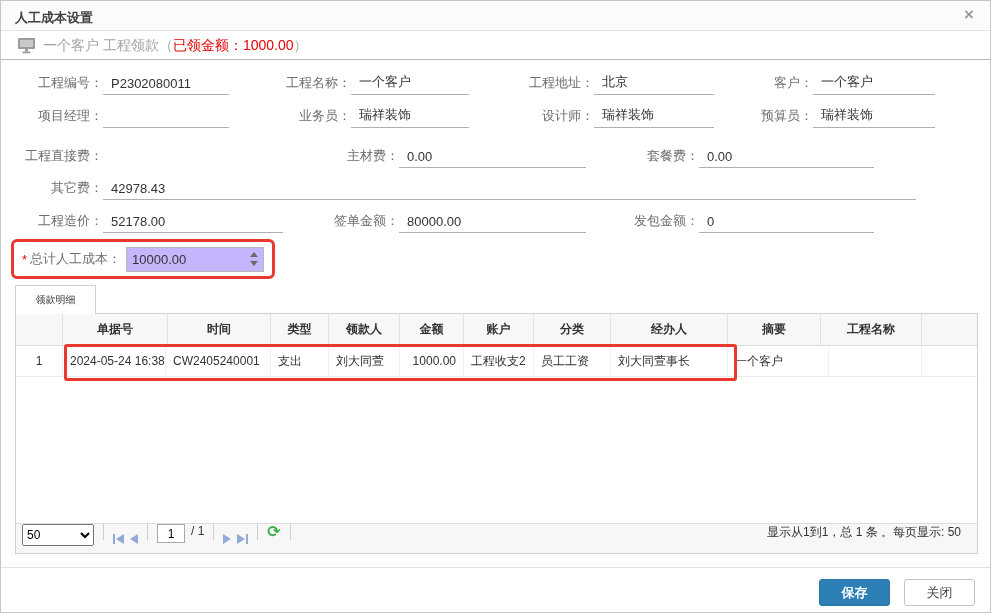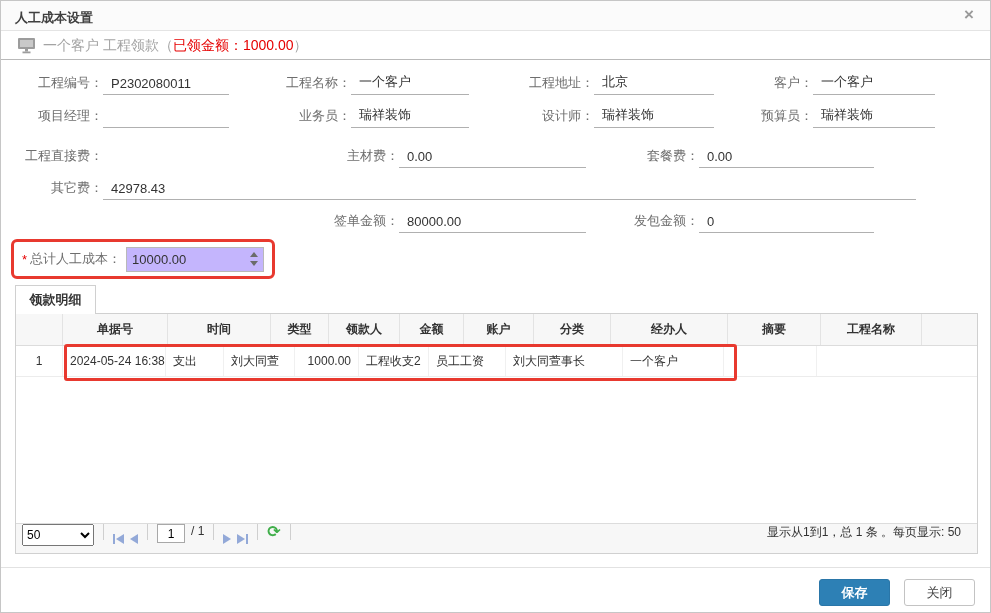--- a/index.html
+++ b/index.html
@@ -26,21 +26,21 @@
   .labor-box { position:absolute; left:10px; top:238px; width:264px; height:40px; border:3px solid #e8392f; border-radius:6px; display:flex; align-items:center; padding:0 8px; }
   .req { color:#e60000; font-size:13px; margin-right:3px; }
   .labor-label { color:#6e6e6e; font-size:13px; white-space:nowrap; }
   .spin-wrap { position:relative; margin-left:5px; width:140px; height:25px; border:1px solid #b9b9b9; background:#c4b5fd; display:flex; align-items:center; }
   .spin-input { border:none; outline:none; width:105px; padding-left:5px; font-size:13px; color:#333; font-family:inherit; background:transparent; }
   .spin-btns { position:absolute; right:5px; top:0; bottom:0; display:flex; flex-direction:column; justify-content:center; gap:4px; cursor:pointer; }
   .tri-up { width:0; height:0; border-left:4px solid transparent; border-right:4px solid transparent; border-bottom:5px solid #6b6b6b; }
   .tri-down { width:0; height:0; border-left:4px solid transparent; border-right:4px solid transparent; border-top:5px solid #6b6b6b; }
 
   
-  .tab { position:absolute; left:14px; top:284px; width:81px; height:29px; background:#fff; border:1px solid #d0d0d0; border-bottom:none; display:flex; align-items:center; justify-content:center; font-size:13px; font-weight:bold; color:#333; z-index:2; }
+  .tab { position:absolute; left:14px; top:284px; width:81px; height:29px; background:#fff; border:1px solid #d0d0d0; border-bottom:none; display:flex; align-items:center; justify-content:center; font-size:10px; font-weight:normal; color:#333; z-index:2; }
 
   
   .grid { position:absolute; left:14px; top:312px; width:963px; height:241px; border:1px solid #d0d0d0; display:flex; flex-direction:column; background:#fff; }
   .thead { display:flex; height:32px; background:#f7f7f7; border-bottom:1px solid #dcdcdc; font-weight:bold; font-size:12px; color:#333; flex:0 0 auto; }
   .th { display:flex; align-items:center; justify-content:center; border-right:1px solid #e3e3e3; overflow:hidden; white-space:nowrap; }
   .trow { display:flex; height:31px; font-size:12px; color:#333; border-bottom:1px solid #ececec; background:#fff; flex:0 0 auto; }
   .td { display:flex; align-items:center; padding:0 7px; border-right:1px solid #f0f0f0; white-space:nowrap; overflow:hidden; }
   .td.right { justify-content:flex-end; }
   .td.center { justify-content:center; padding:0; }
   .c0 { flex:0 0 47px; } .c1 { flex:0 0 103px; } .c2 { flex:0 0 105px; } .c3 { flex:0 0 58px; }
@@ -138,20 +138,24 @@
   <div class="field" style="left:610px; top:143px;">
     <span class="flabel" style="width:88px">套餐费：</span>
     <span class="fvalue" style="width:175px">0.00</span>
   </div>
 
   <div class="field" style="left:14px; top:175px;">
     <span class="flabel" style="width:88px">其它费：</span>
     <span class="fvalue" style="width:813px">42978.43</span>
   </div>
 
+  <div class="field" style="left:14px; top:208px;">
+    <span class="flabel" style="width:88px">工程造价：</span>
+    <span class="fvalue" style="width:180px">52178.00</span>
+  </div>
   <div class="field" style="left:310px; top:208px;">
     <span class="flabel" style="width:88px">签单金额：</span>
     <span class="fvalue" style="width:187px">80000.00</span>
   </div>
   <div class="field" style="left:610px; top:208px;">
     <span class="flabel" style="width:88px">发包金额：</span>
     <span class="fvalue" style="width:175px">0</span>
   </div>
 
   <div class="labor-box">
@@ -179,20 +183,21 @@
       <div class="th c6">账户</div>
       <div class="th c7">分类</div>
       <div class="th c8">经办人</div>
       <div class="th c10">摘要</div>
       <div class="th c9">工程名称</div>
       <div class="th c11"></div>
     </div>
     <div class="trow">
       <div class="td c0 center">1</div>
       <div class="td c1">2024-05-24 16:38</div>
+      <div class="td c2">CW2405240001</div>
       <div class="td c3">支出</div>
       <div class="td c4">刘大同萱</div>
       <div class="td c5 right">1000.00</div>
       <div class="td c6">工程收支2</div>
       <div class="td c7">员工工资</div>
       <div class="td c8">刘大同萱事长</div>
       <div class="td c9">一个客户</div>
       <div class="td c10"></div>
       <div class="td c11"></div>
     </div>

